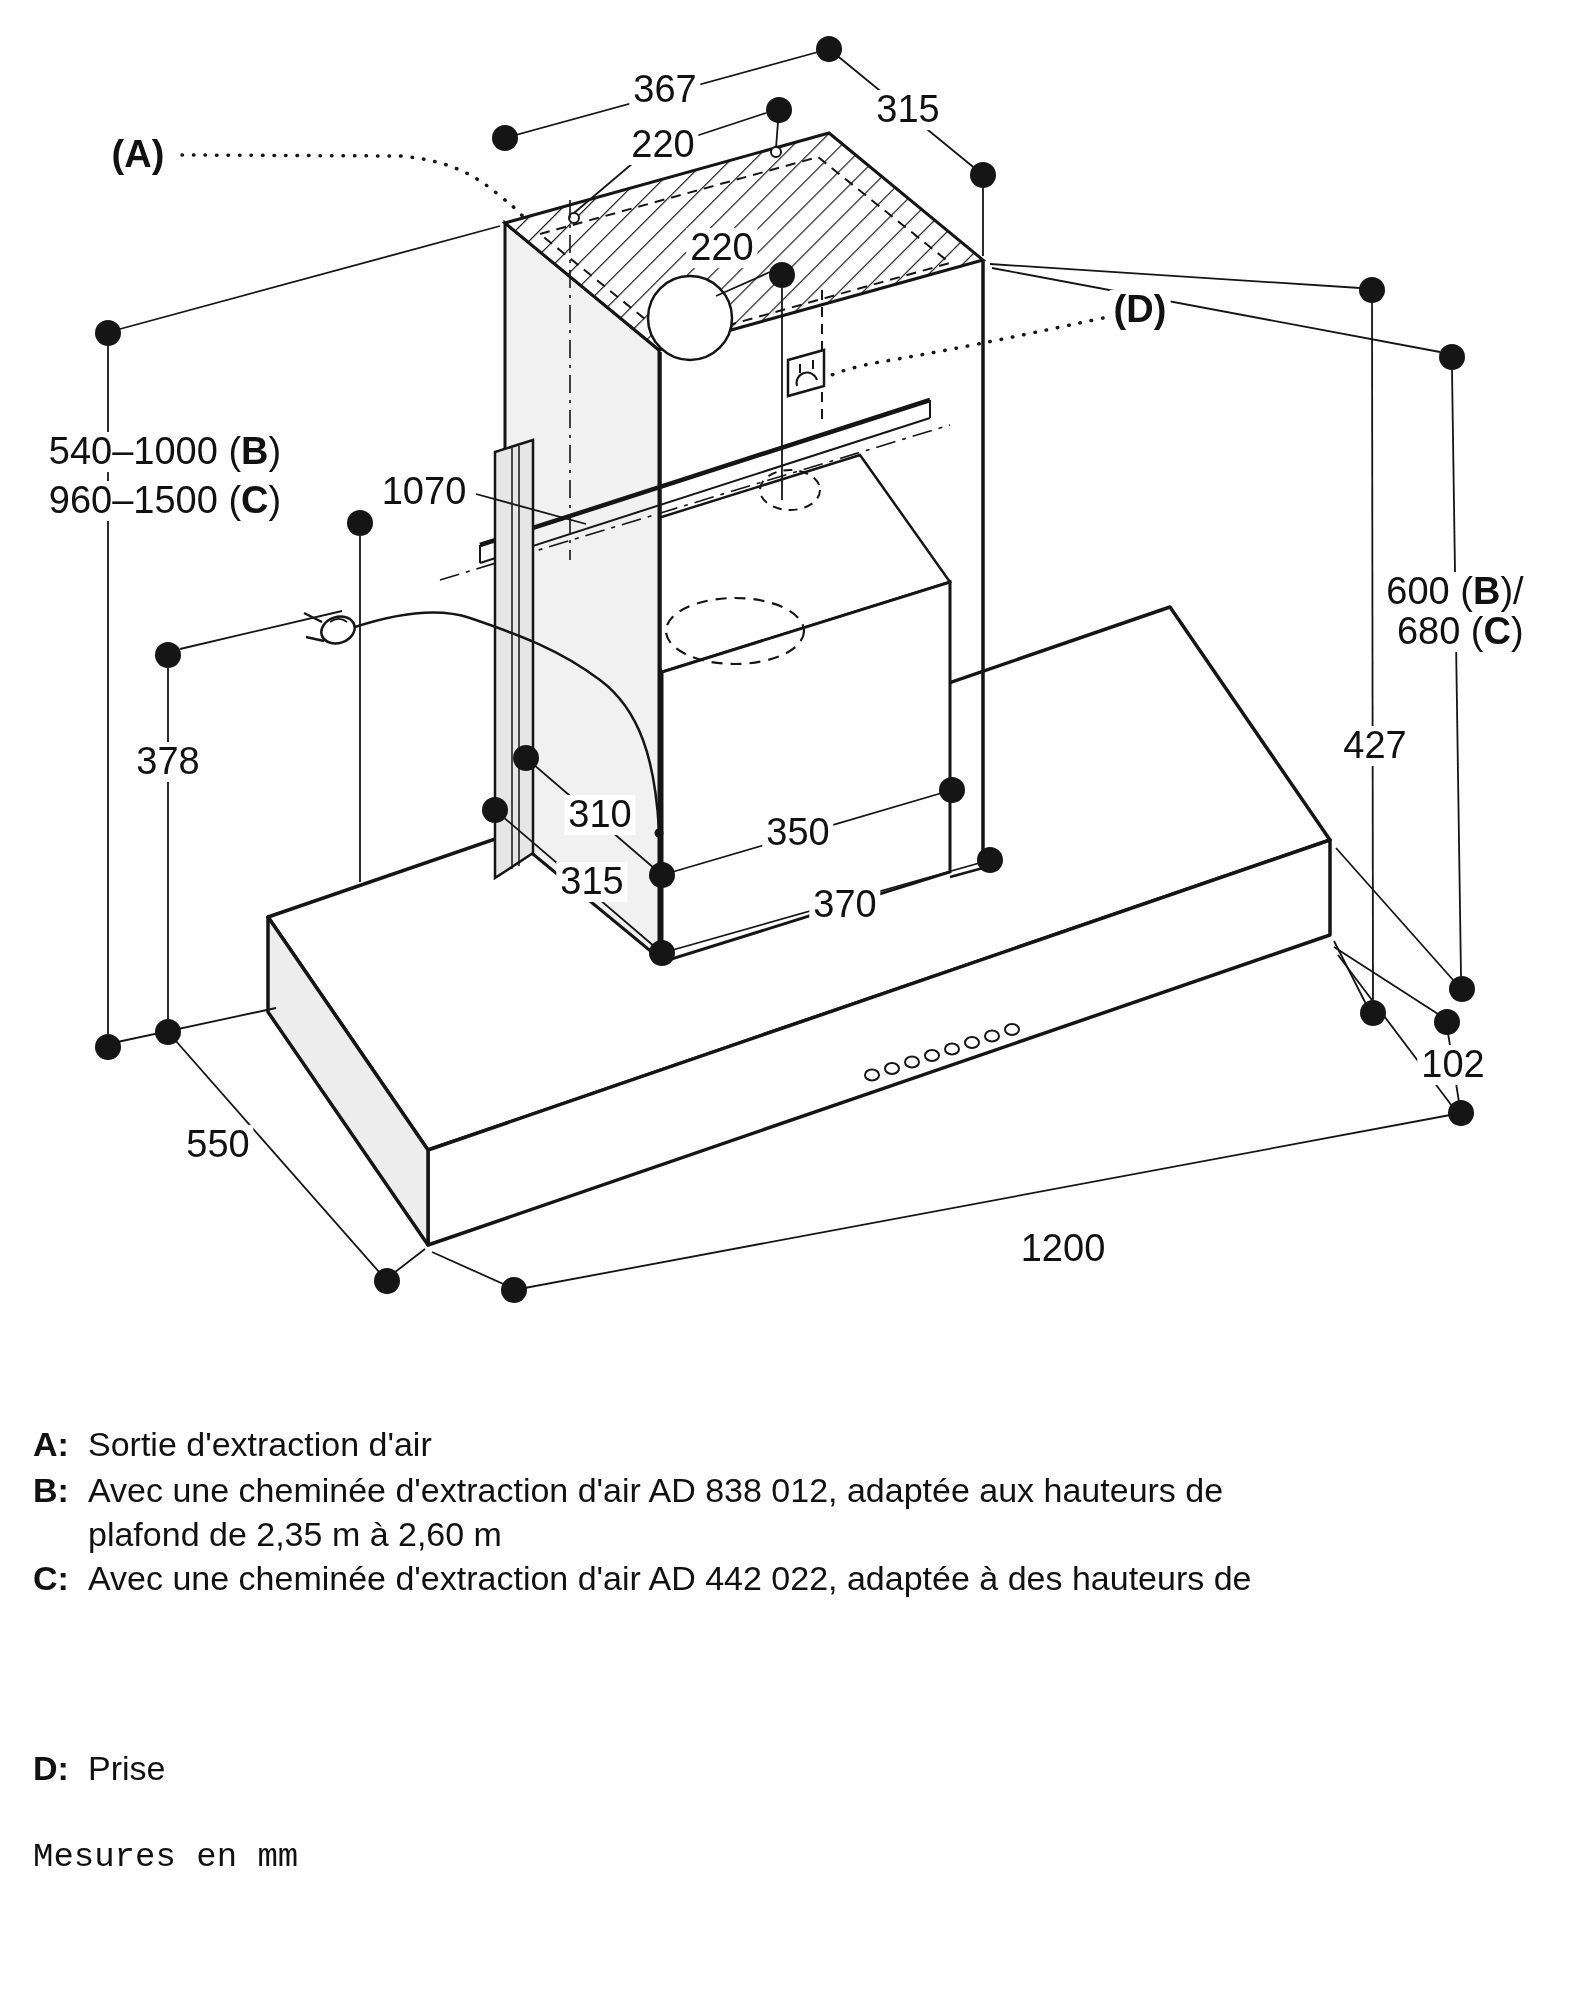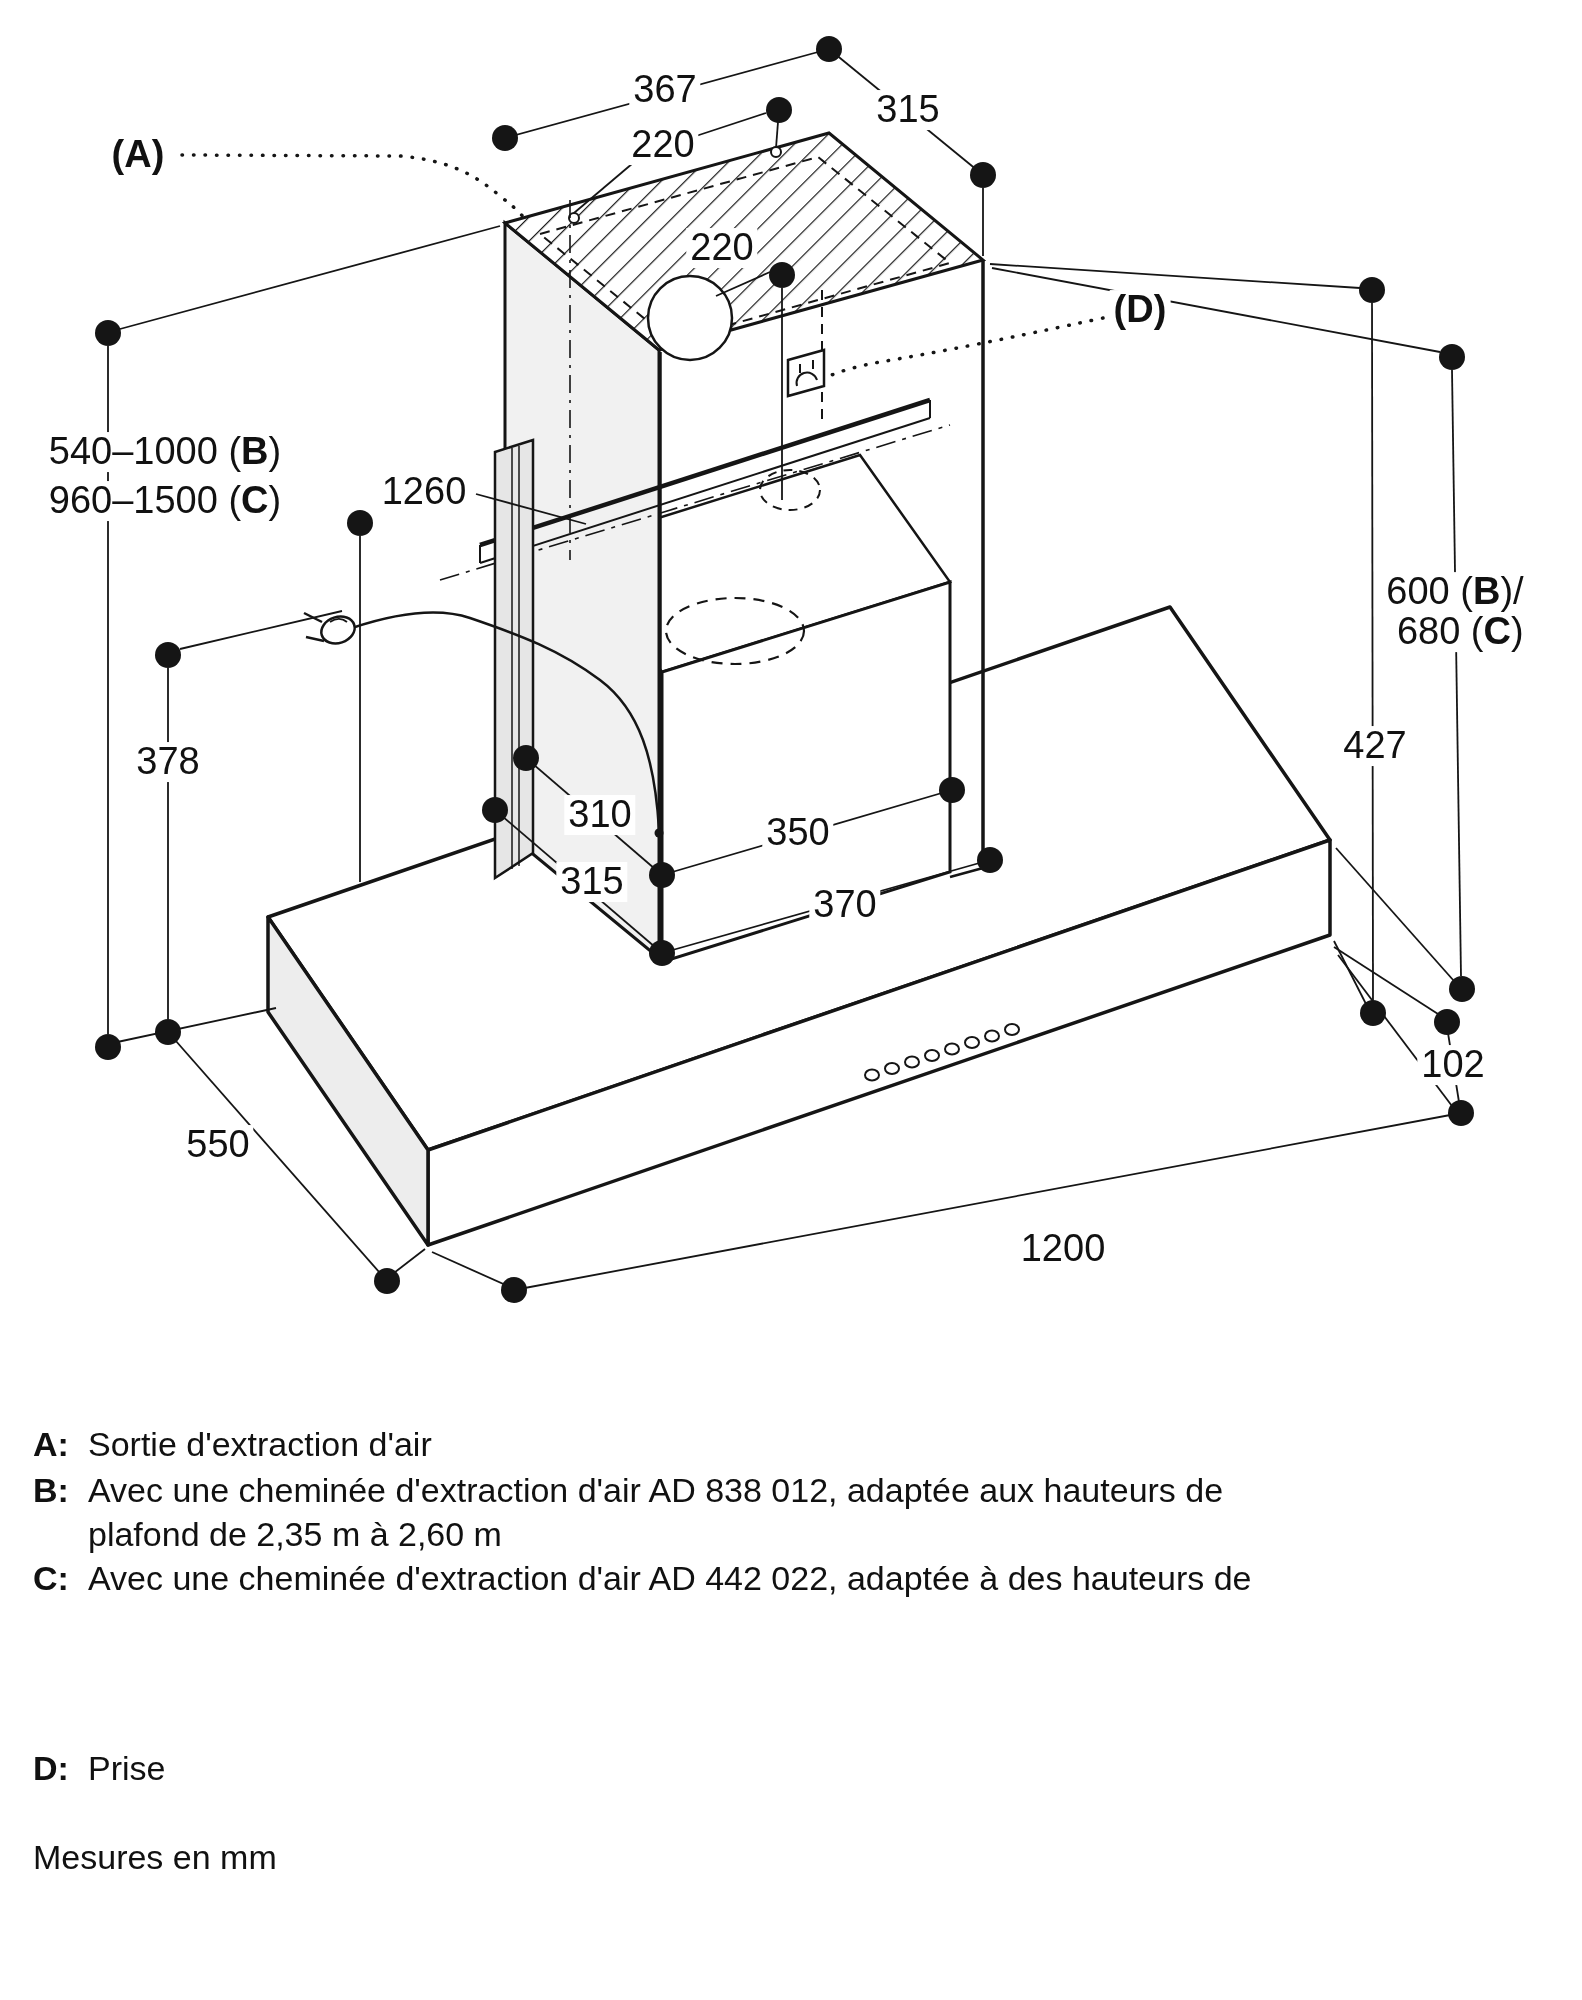--- a/index.html
+++ b/index.html
@@ -188,21 +188,21 @@
 <div class="dim marker" style="left:1140px;top:310px;">(D)</div>
 
 <div class="dim" style="left:665px;top:90px;">367</div>
 <div class="dim" style="left:908px;top:110px;">315</div>
 <div class="dim" style="left:663px;top:145px;">220</div>
 <div class="dim" style="left:722px;top:248px;">220</div>
 
 <div class="dim" style="left:165px;top:452px;"><span>540–1000 (</span><b>B</b><span>)</span></div>
 <div class="dim" style="left:165px;top:501px;"><span>960–1500 (</span><b>C</b><span>)</span></div>
 
-<div class="dim" style="left:424px;top:492px;">1260</div>
+<div class="dim" style="left:424px;top:492px;">1070</div>
 <div class="dim" style="left:168px;top:762px;">378</div>
 <div class="dim" style="left:600px;top:815px;">310</div>
 <div class="dim" style="left:592px;top:882px;">315</div>
 <div class="dim" style="left:798px;top:833px;">350</div>
 <div class="dim" style="left:845px;top:905px;">370</div>
 <div class="dim" style="left:218px;top:1145px;">550</div>
 <div class="dim" style="left:1063px;top:1205px;margin-top:44px;">1200</div>
 <div class="dim" style="left:1375px;top:746px;">427</div>
 <div class="dim" style="left:1453px;top:1065px;">102</div>
 
@@ -230,15 +230,15 @@
     <div>Avec une cheminée d'extraction d'air AD 442 022, adaptée à des hauteurs de</div>
   </div>
 </div>
 <div class="legend-row" style="top:1746px;">
   <span class="legend-key">D:</span>
   <div class="legend-lines">
         <div>Prise</div>
       </div>
 </div>
 
-<div class="footer-note" style="top:1838px;">Mesures en mm</div>
+<div class="footer-note" style="top:1838px;font-family:Liberation Mono, monospace;">Mesures en mm</div>
 
 </div>
 
 </body></html>

